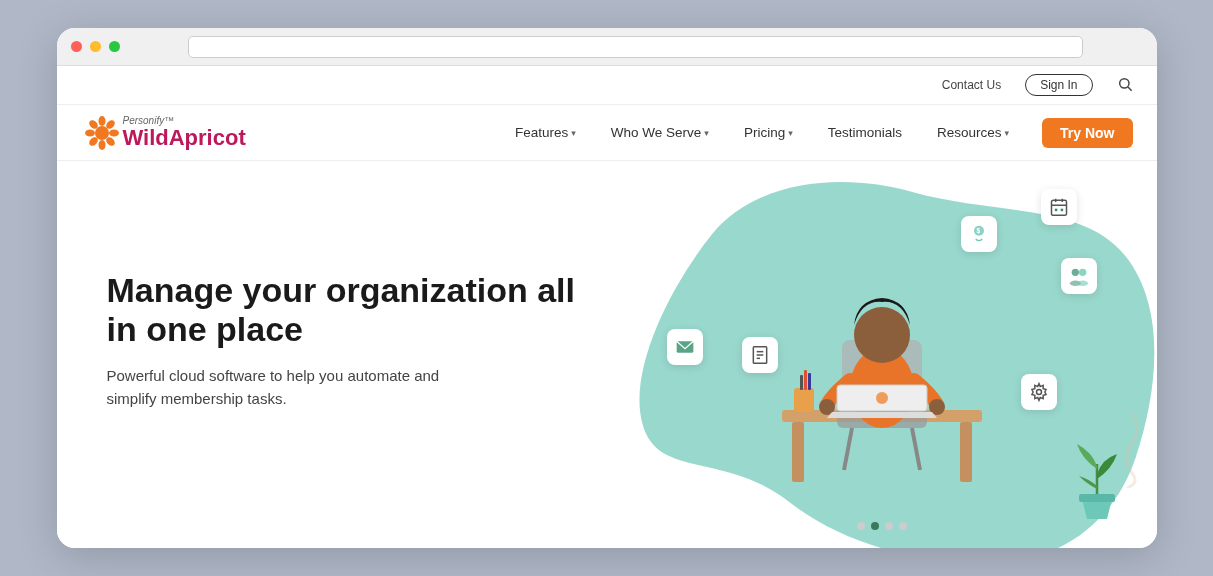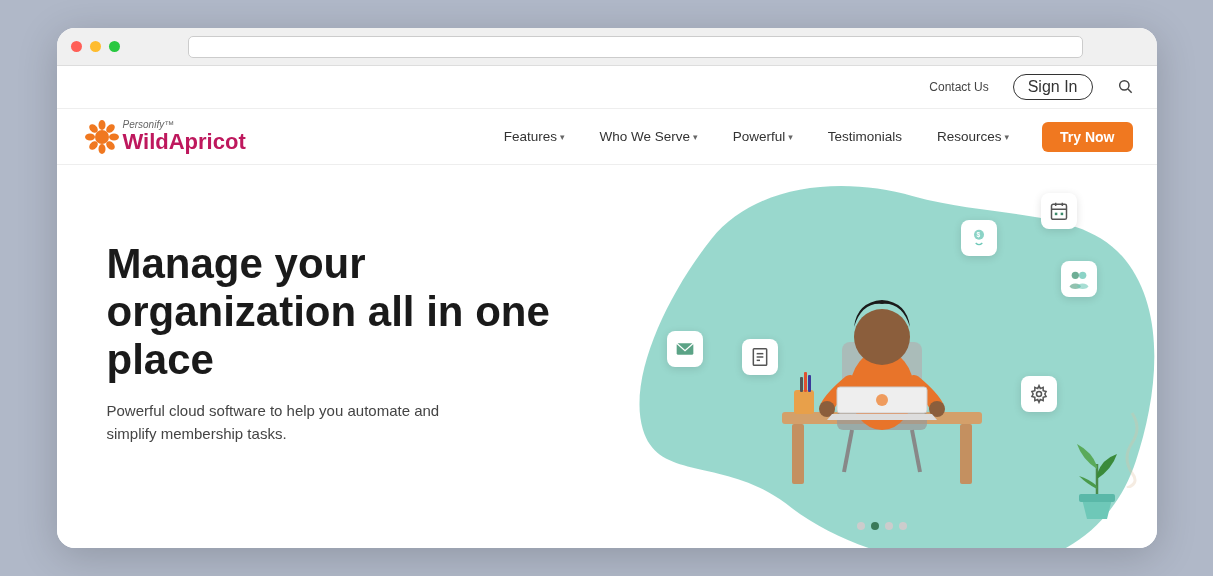--- a/index.html
+++ b/index.html
@@ -62,21 +62,21 @@
       gap: 24px;
       border-bottom: 1px solid #eee;
       background: #fff;
     }
     .util-bar-contact {
       font-size: 12px;
       color: #444;
       cursor: pointer;
     }
     .util-bar-signin {
-      font-size: 16px;
+      font-size: 12px;
       border: 1.5px solid #333;
       border-radius: 20px;
       padding: 3px 14px;
       background: transparent;
       color: #333;
       cursor: pointer;
     }
     .util-bar-search {
       font-size: 15px;
       color: #444;
@@ -160,21 +160,21 @@
     }
     .hero-left {
       width: 50%;
       display: flex;
       flex-direction: column;
       justify-content: center;
       padding: 30px 30px 30px 50px;
       z-index: 2;
     }
     .hero-title {
-      font-size: 42px;
+      font-size: 34px;
       font-weight: 800;
       color: #1a1a1a;
       line-height: 1.15;
       margin-bottom: 16px;
     }
     .hero-subtitle {
       font-size: 15px;
       color: #444;
       line-height: 1.5;
       margin-bottom: 28px;
@@ -325,21 +325,21 @@
       <nav class="nav-links">
         <span class="nav-link">
           <span>Features</span>
           <span class="caret">▾</span>
         </span>
         <span class="nav-link">
           <span>Who We Serve</span>
           <span class="caret">▾</span>
         </span>
         <span class="nav-link">
-          <span>Powerful</span>
+          <span>Pricing</span>
           <span class="caret">▾</span>
         </span>
         <span class="nav-link">
           <span>Testimonials</span>
         </span>
         <span class="nav-link">
           <span>Resources</span>
           <span class="caret">▾</span>
         </span>
         <button class="nav-btn-try">Try Now</button>

